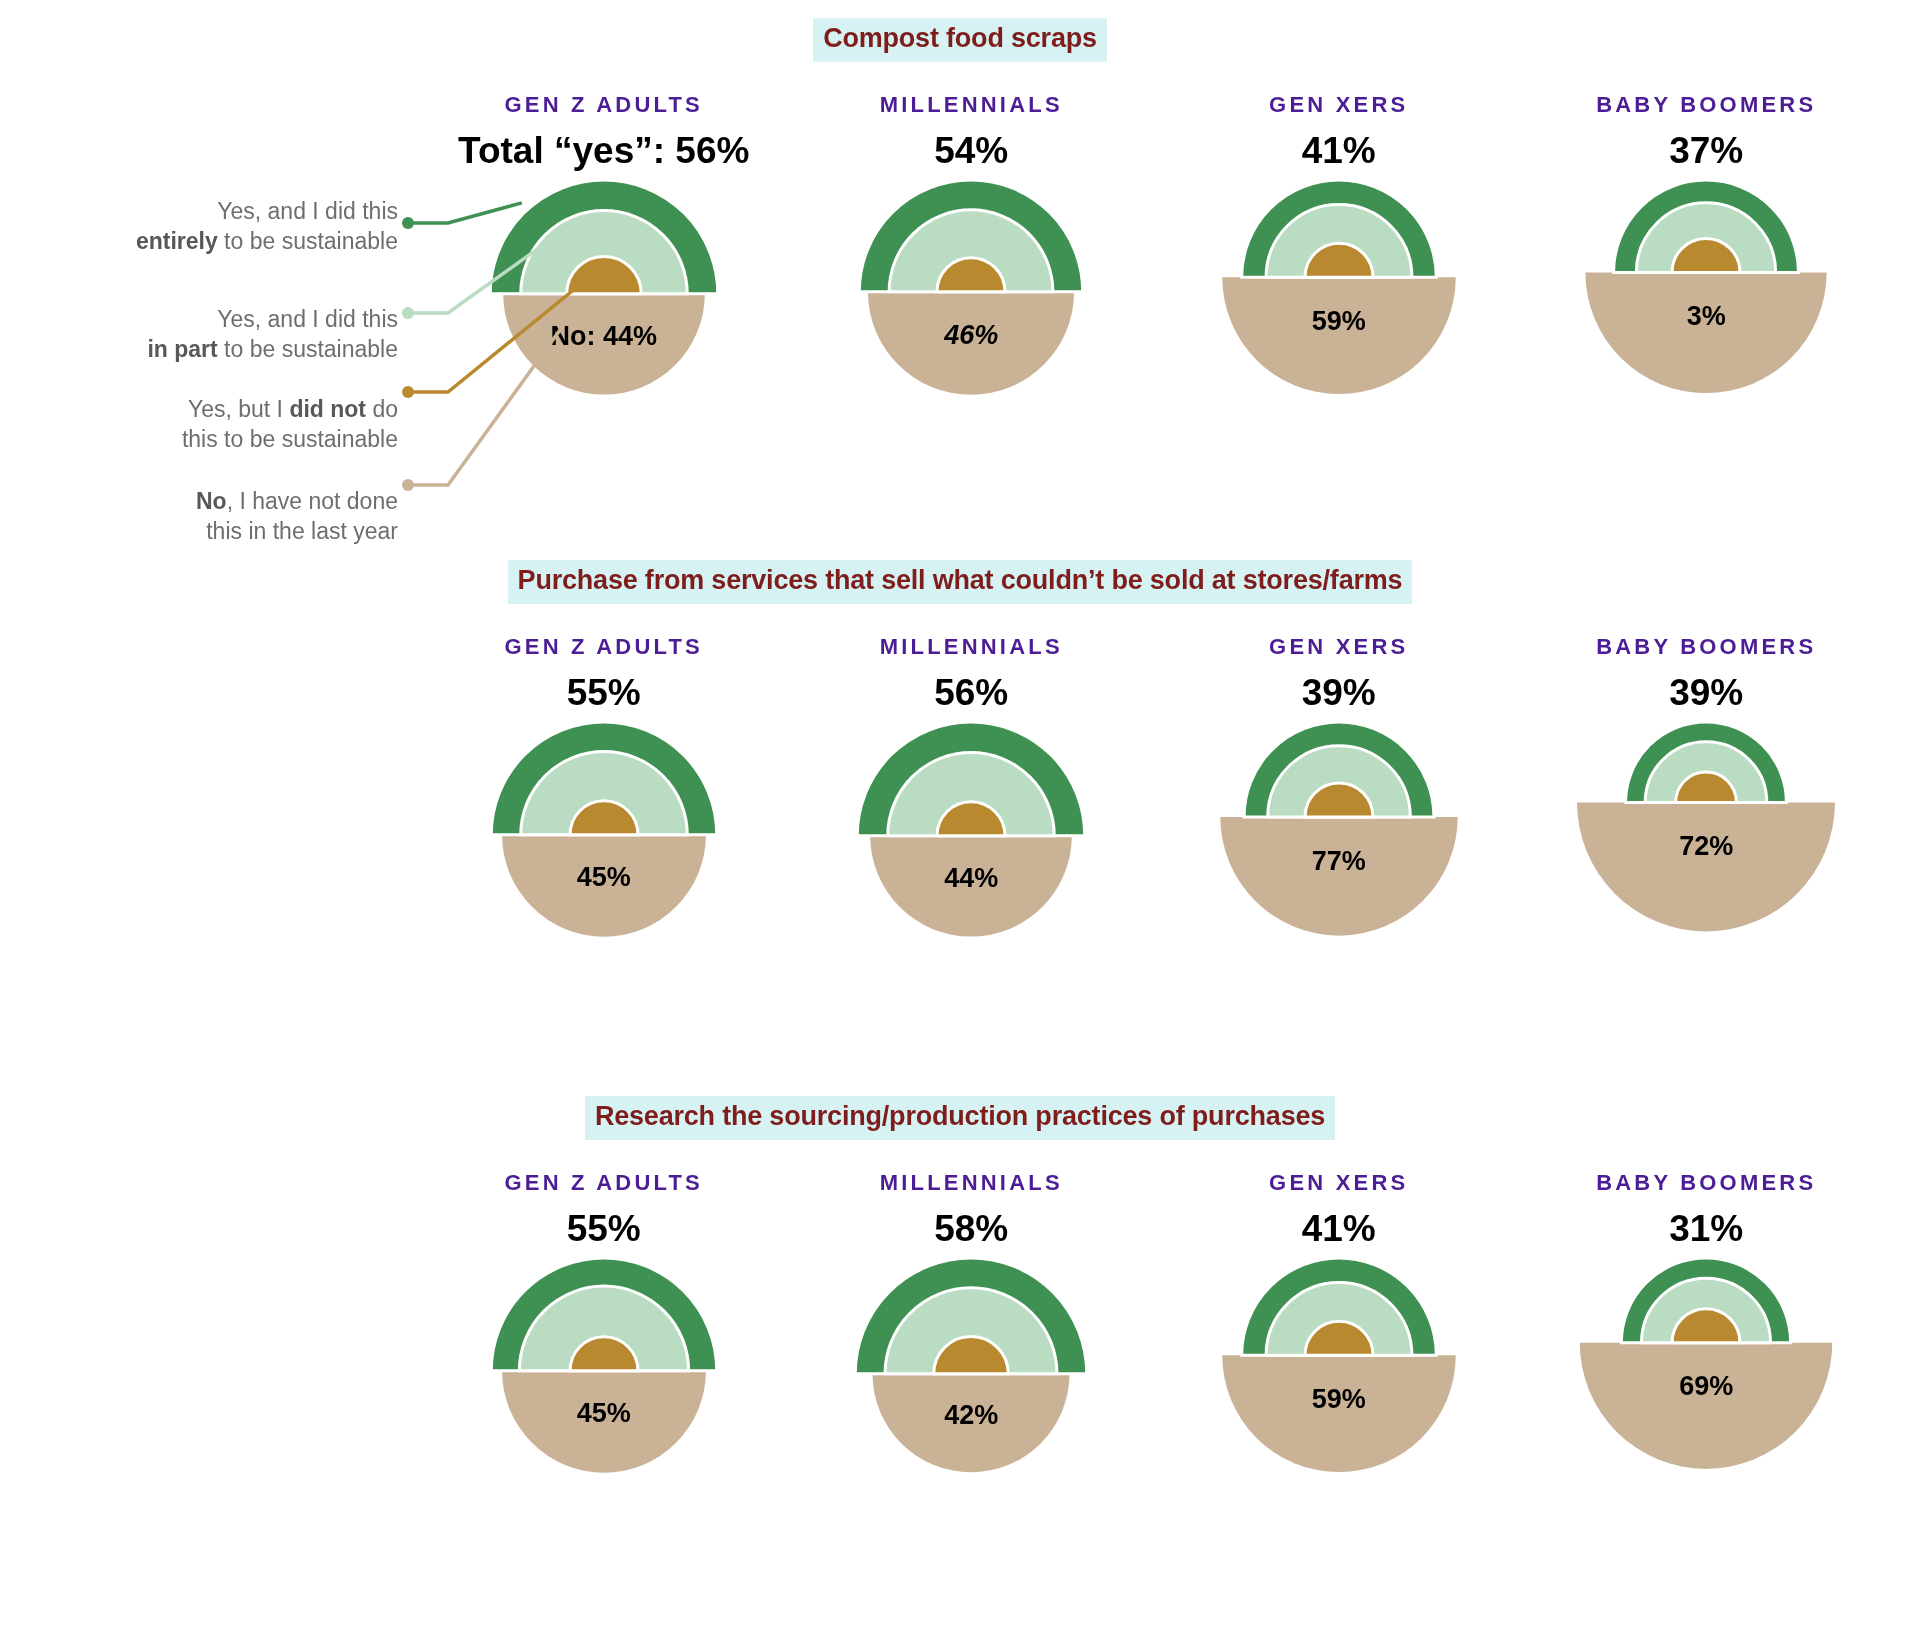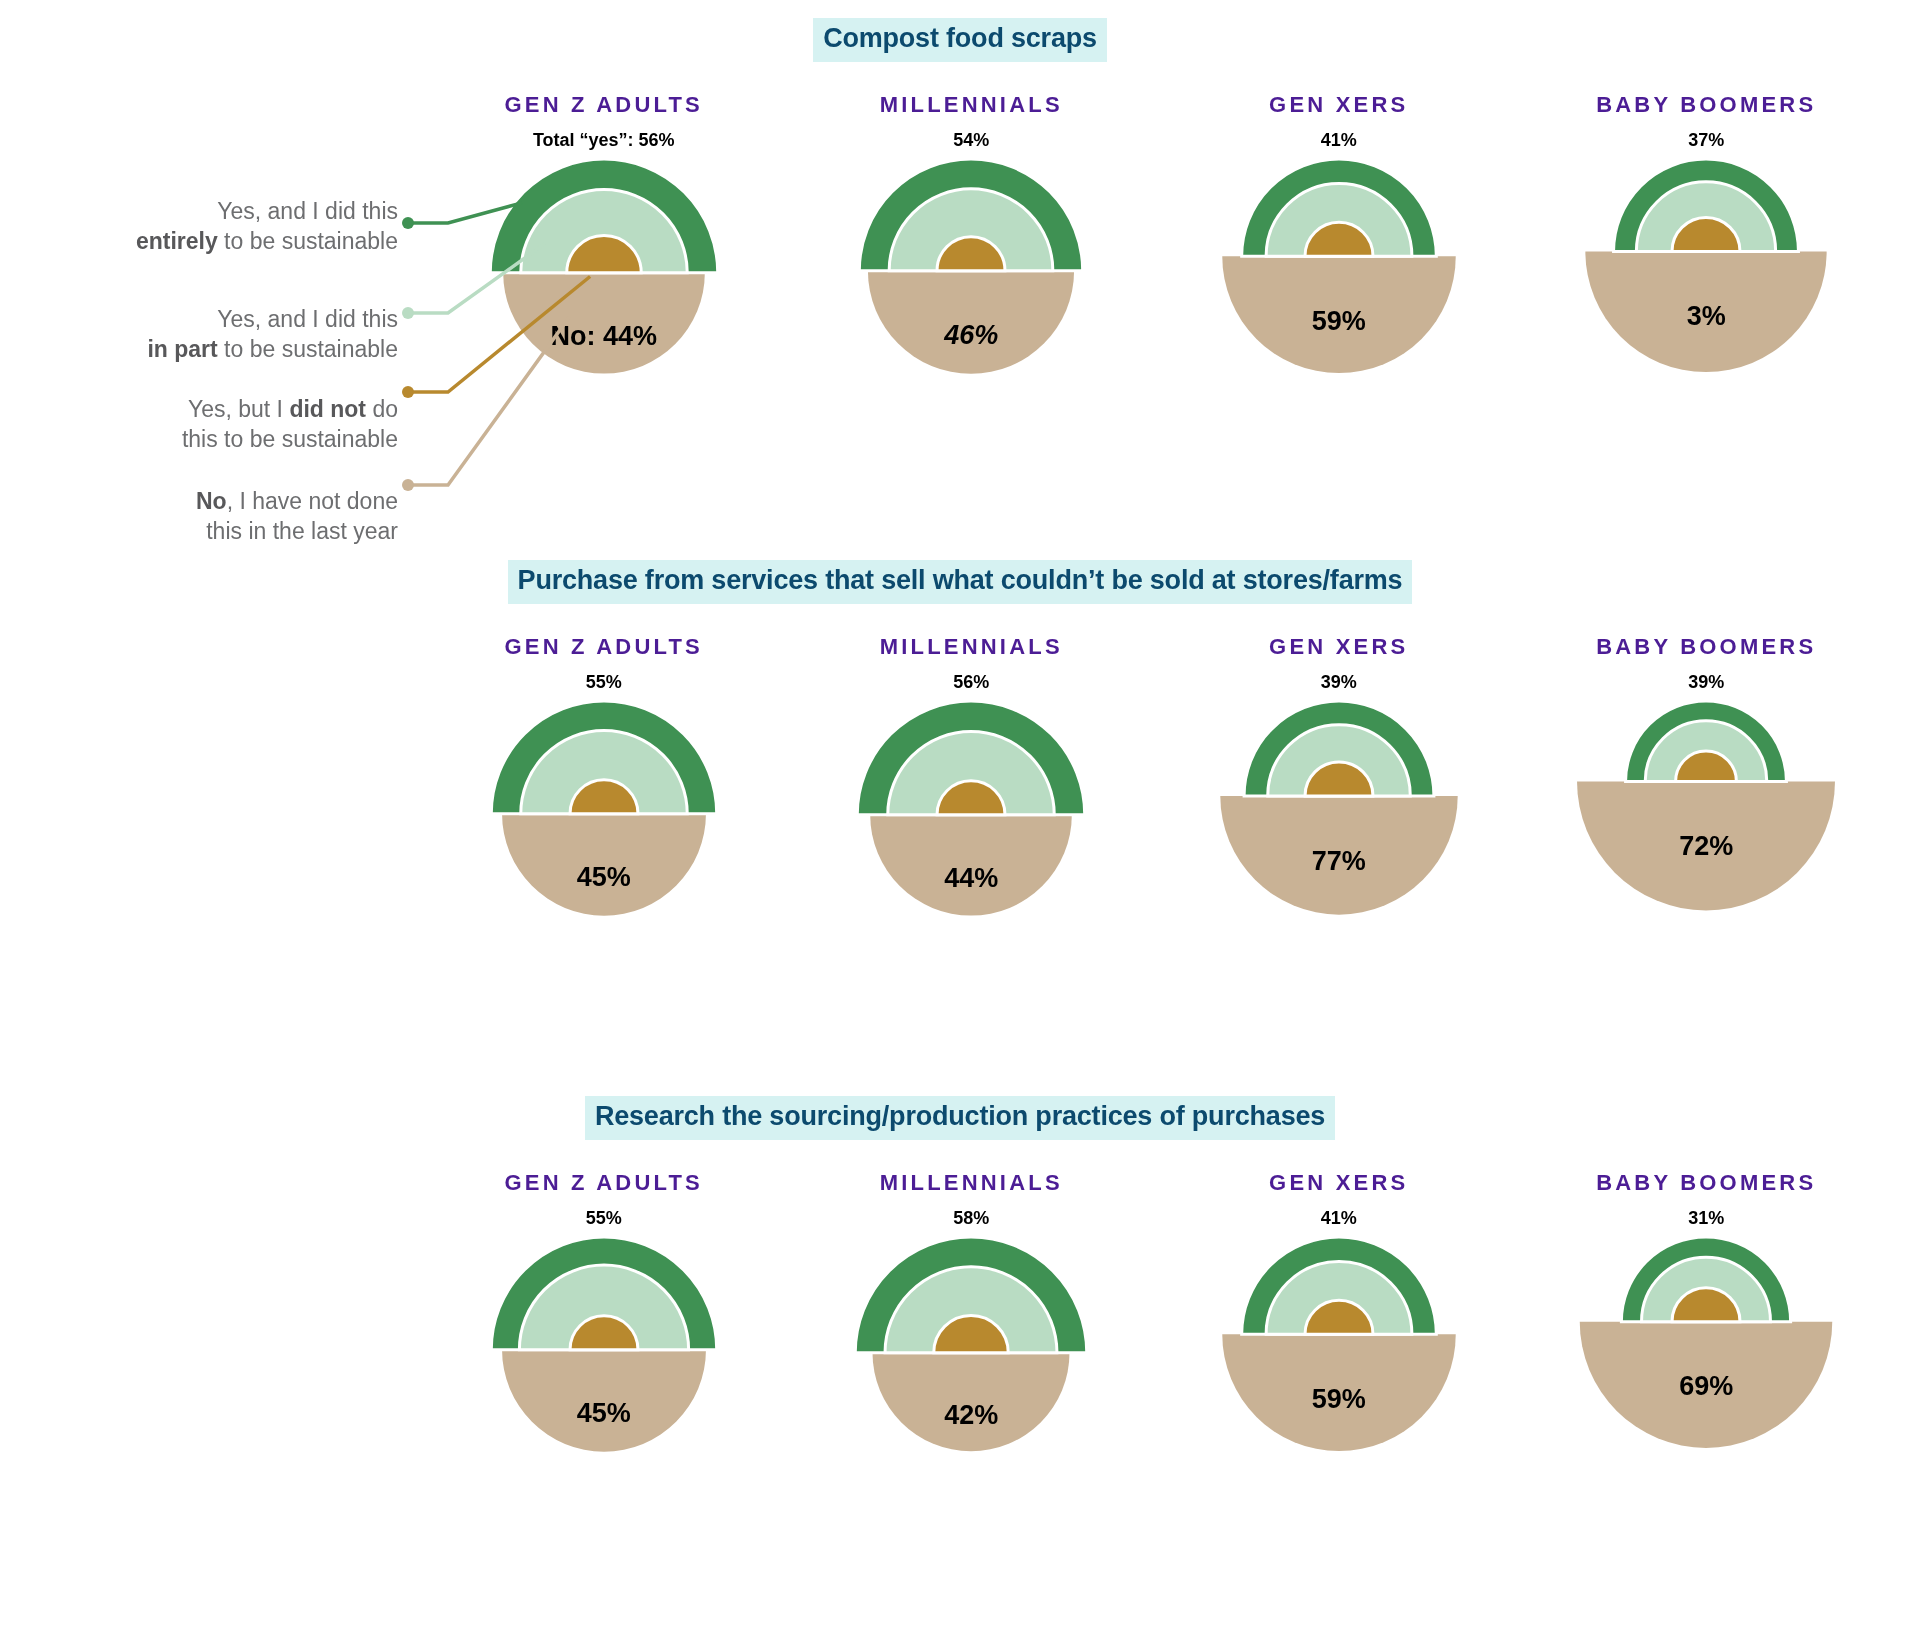--- a/index.html
+++ b/index.html
@@ -12,21 +12,21 @@
     position:relative;
     overflow:hidden;
   }
 
   .section { position:relative; width:1920px; }
 
   .section-title-wrap { text-align:center; }
   .section-title {
     display:inline-block;
     background:#d6f2f2;
-    color:#0c4a6e;
+    color:#7f1d1d;
     font-weight:bold;
     font-size:27px;
     line-height:1.25;
     padding:4px 10px 6px 10px;
     letter-spacing:-0.2px;
     white-space:nowrap;
   }
 
   .cols {
     display:flex;
@@ -38,21 +38,21 @@
 
   .gen-label {
     font-size:22px;
     font-weight:bold;
     letter-spacing:3.2px;
     color:#4c1d95;
     text-transform:uppercase;
     white-space:nowrap;
   }
   .gen-pct {
-    font-size:18px;
+    font-size:37px;
     font-weight:bold;
     color:#000000;
     margin-top:12px;
     white-space:nowrap;
   }
 
   .viz { position:relative; width:100%; height:1px; }
   .viz svg { position:absolute; left:50%; transform:translateX(-50%); top:0; overflow:visible; }
 
   .no-pct {

